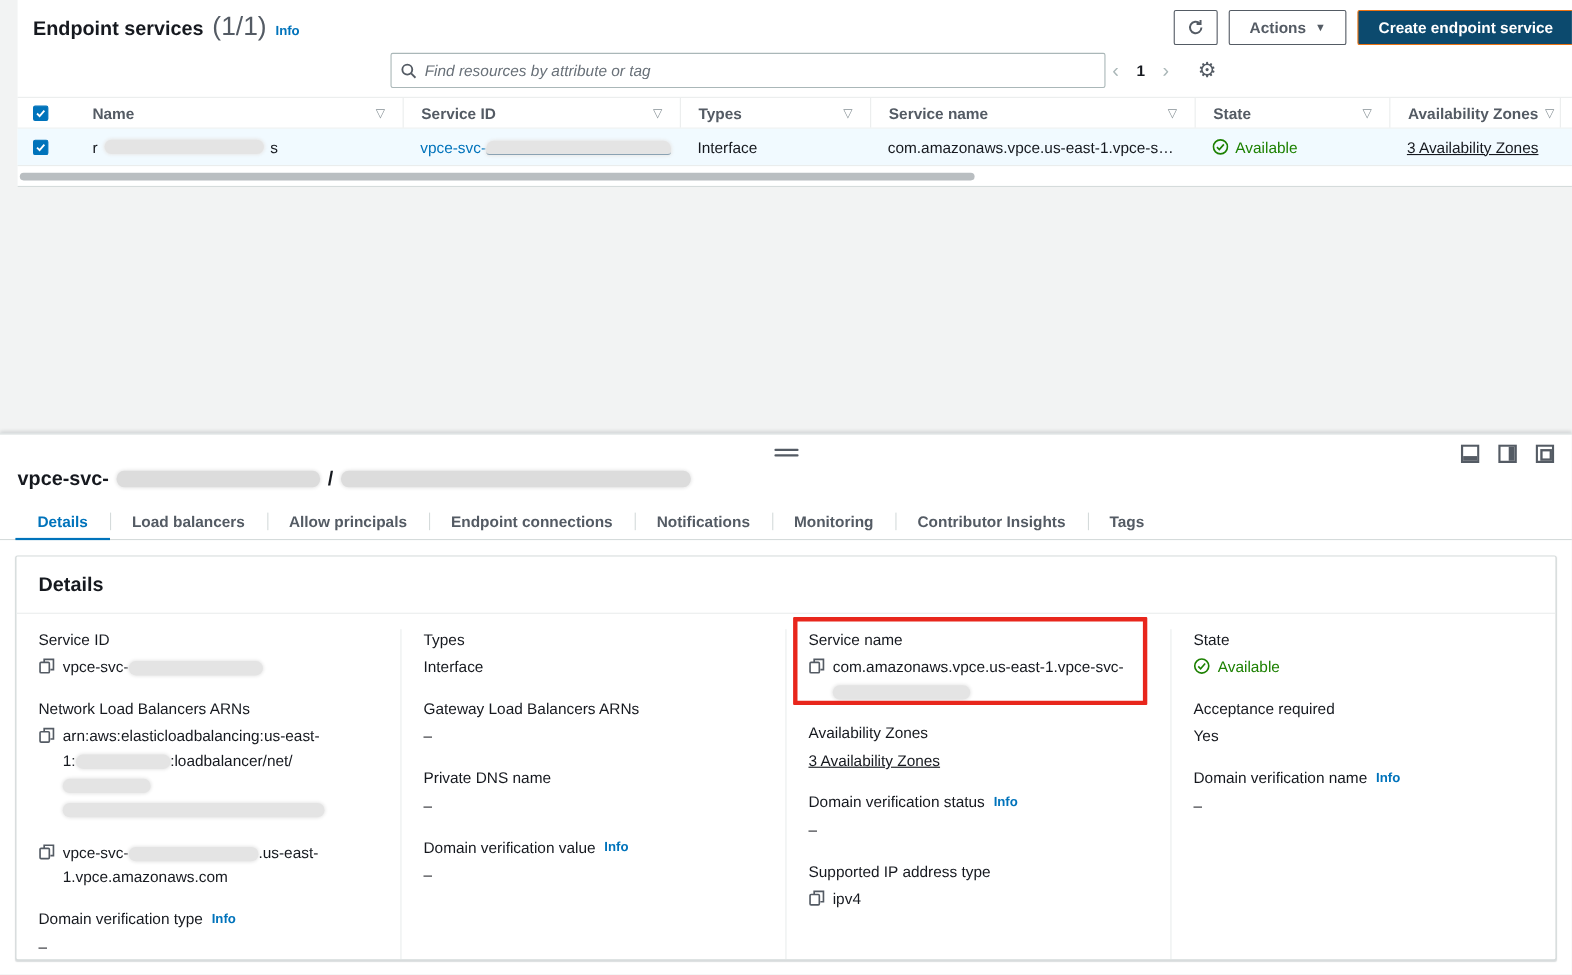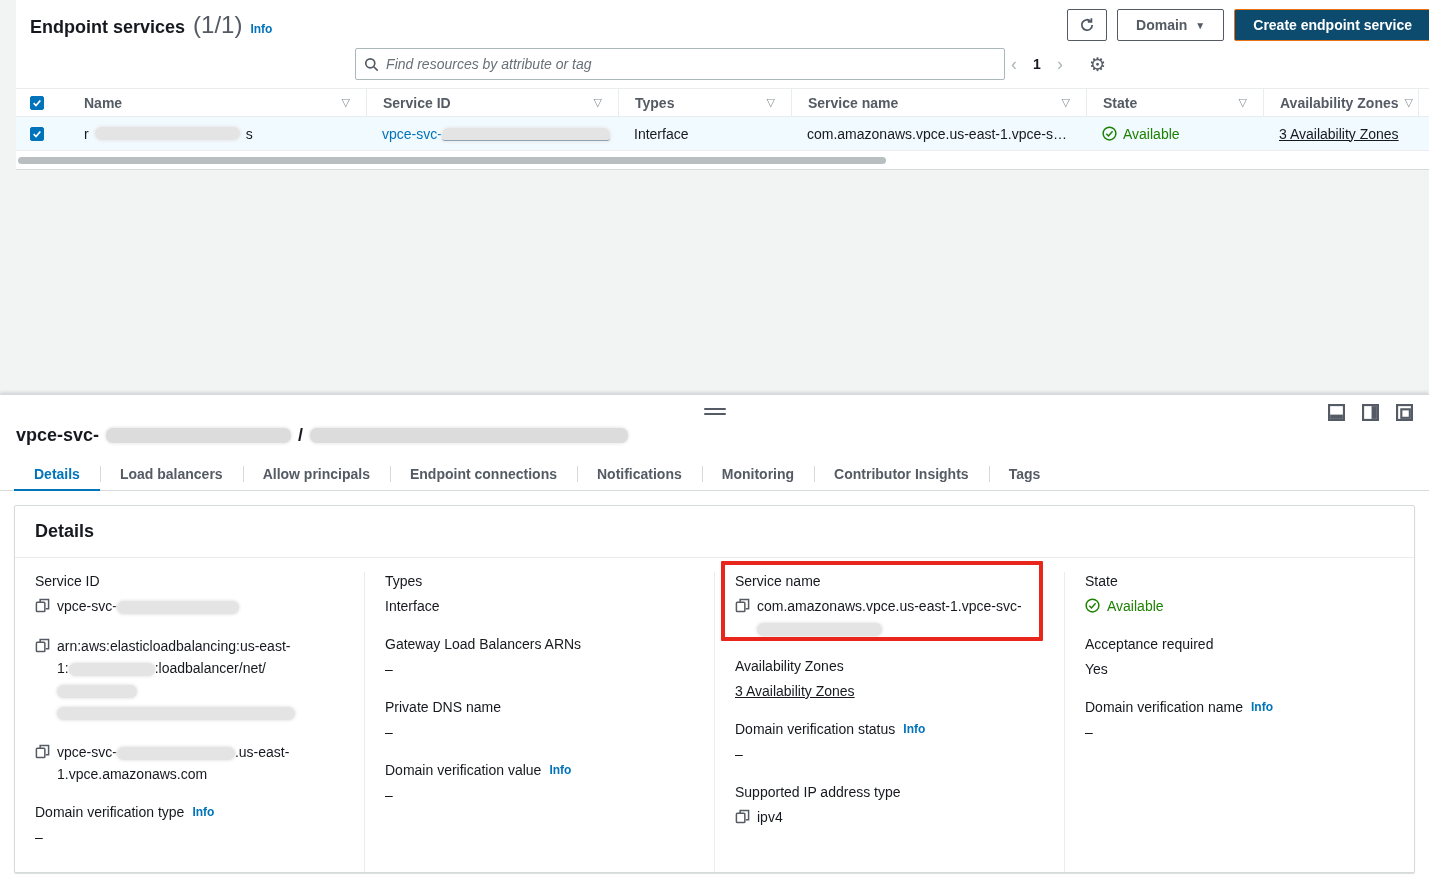--- a/index.html
+++ b/index.html
@@ -111,21 +111,21 @@
     <div class="hright">
       <button class="btn icon-btn">
         <span>
           <svg width="16" height="16" viewBox="0 0 16 16">
               <path d="M13.2 8a5.2 5.2 0 1 1-1.5-3.7" fill="none" stroke="#545b64" stroke-width="1.8"></path>
               <path d="M12.4 1.2v3.6H8.8" fill="none" stroke="#545b64" stroke-width="1.8"></path>
             </svg>
         </span>
       </button>
       <button class="btn">
-        <span>Domain</span>
+        <span>Actions</span>
         <span class="dd-caret">▼</span>
       </button>
       <button class="btn primary">
         <span>Create endpoint service</span>
       </button>
     </div>
   </div>
 
   <div class="toolbar">
     <div class="search">
@@ -291,20 +291,21 @@
                   <path d="M5.5 4.5V1.5h9v10h-3" fill="none" stroke="#545b64" stroke-width="1.6"></path>
                 </svg>
             </span>
             <span class="vlines">
               <span>vpce-svc-</span><span class="redact" style="width:122px"></span>
             </span>
           </div>
         </div>
 
         <div class="field">
+          <div class="flabel">Network Load Balancers ARNs</div>
           <div class="fval">
             <span class="copy">
               <svg width="15" height="15" viewBox="0 0 16 16">
                   <rect x="1.5" y="4.5" width="9" height="10" rx="1" fill="none" stroke="#545b64" stroke-width="1.6"></rect>
                   <path d="M5.5 4.5V1.5h9v10h-3" fill="none" stroke="#545b64" stroke-width="1.6"></path>
                 </svg>
             </span>
             <span class="vlines">
               <span>arn:aws:elasticloadbalancing:us-east-</span><br>
               <span>1:</span><span class="redact" style="width:86px"></span><span>:loadbalancer/net/</span><span class="redact" style="width:80px"></span><br>

